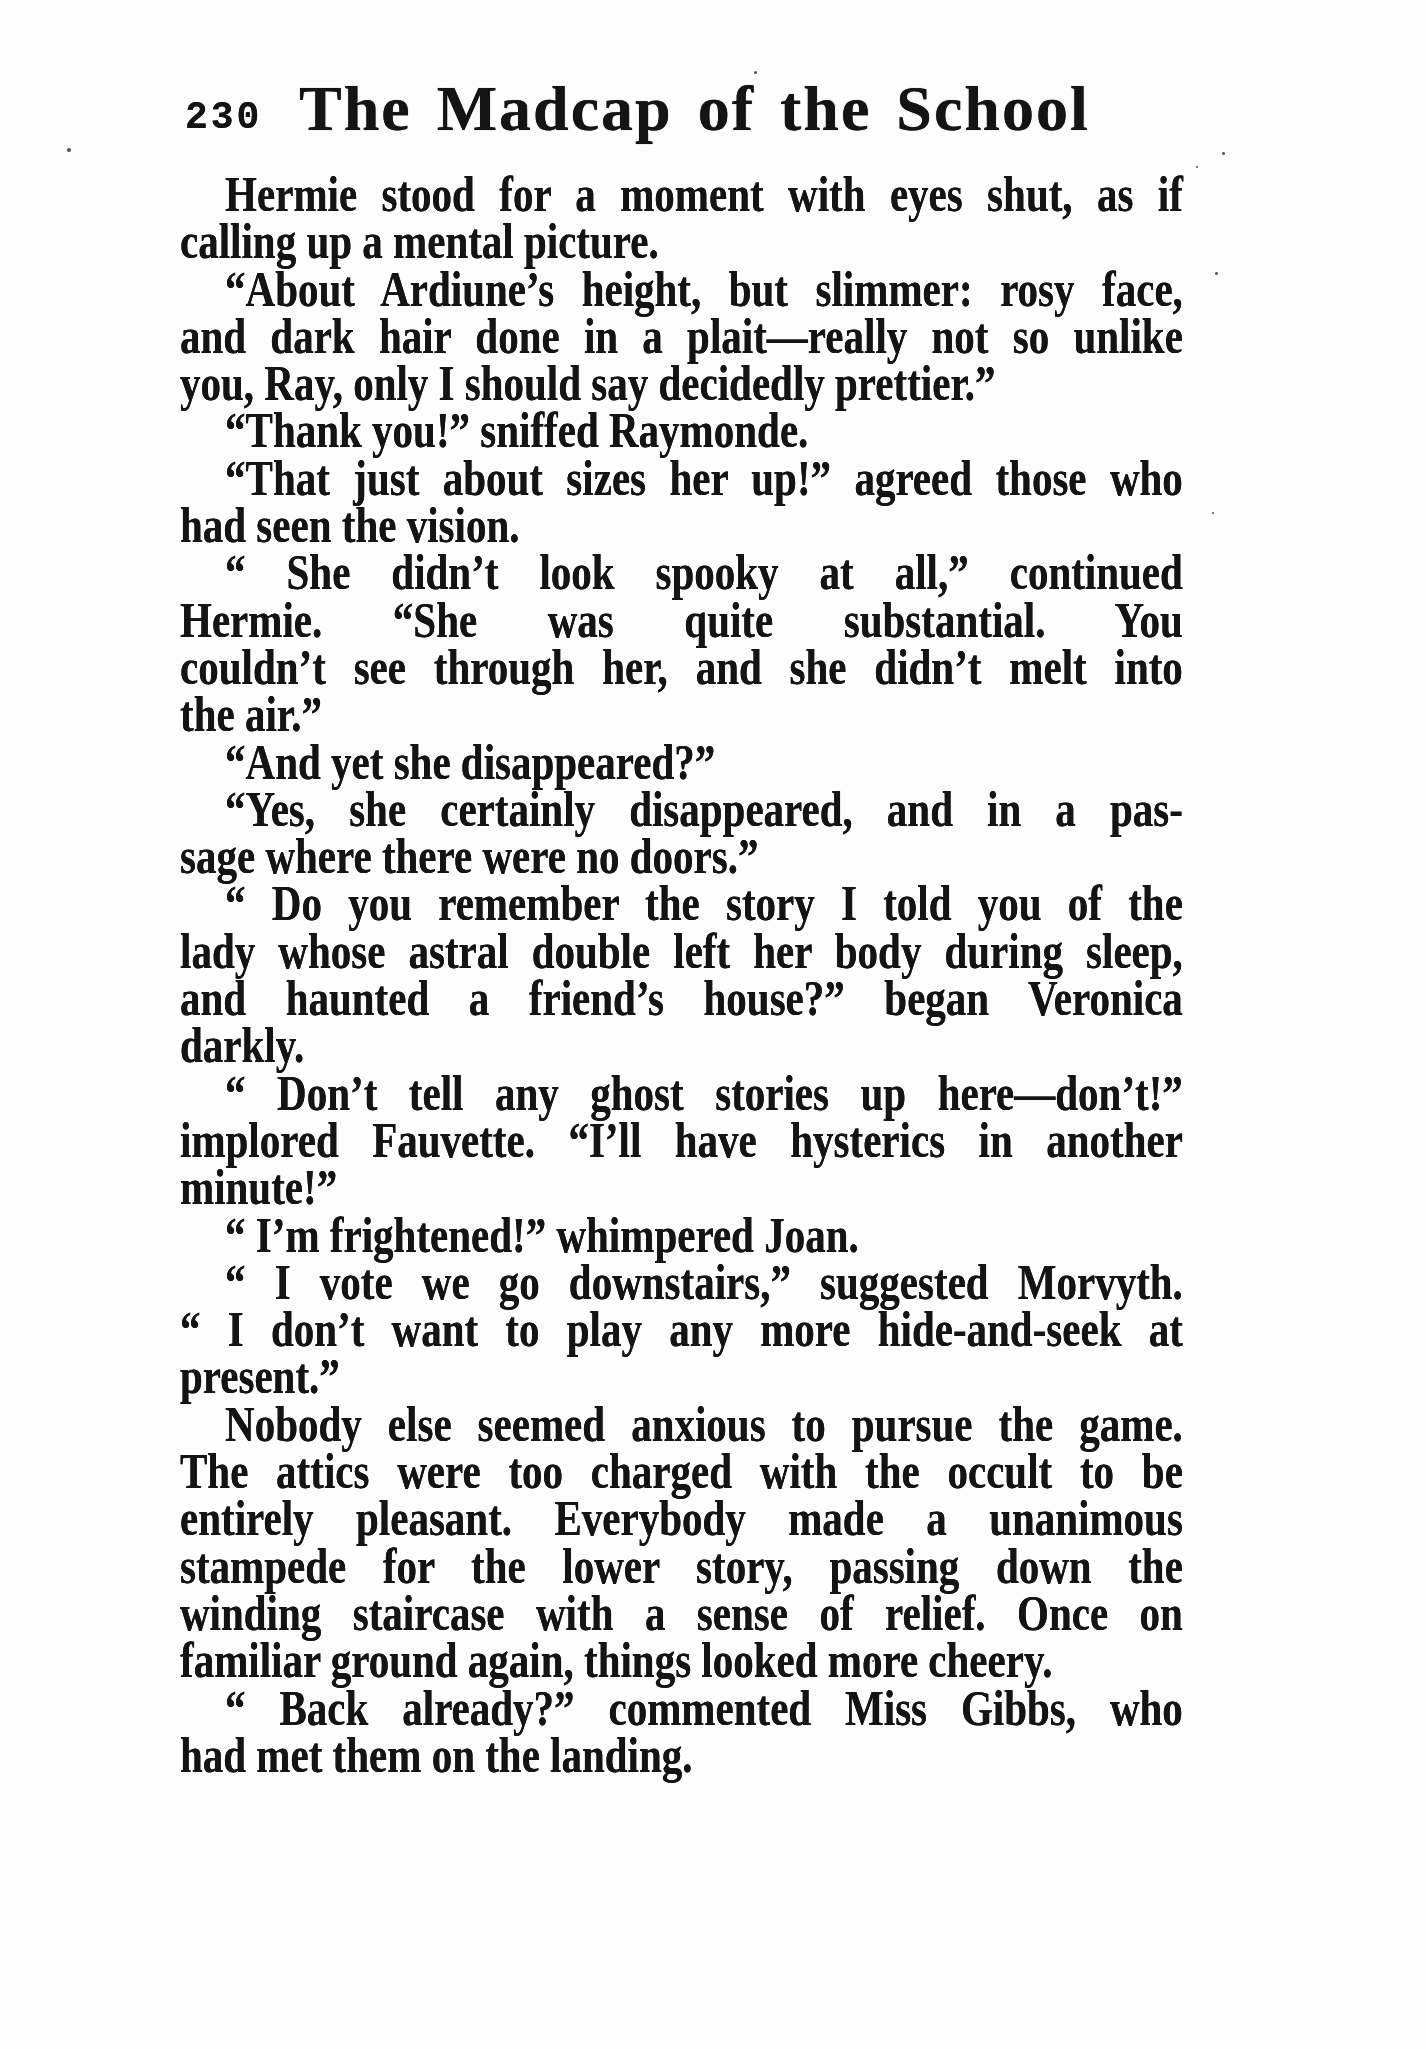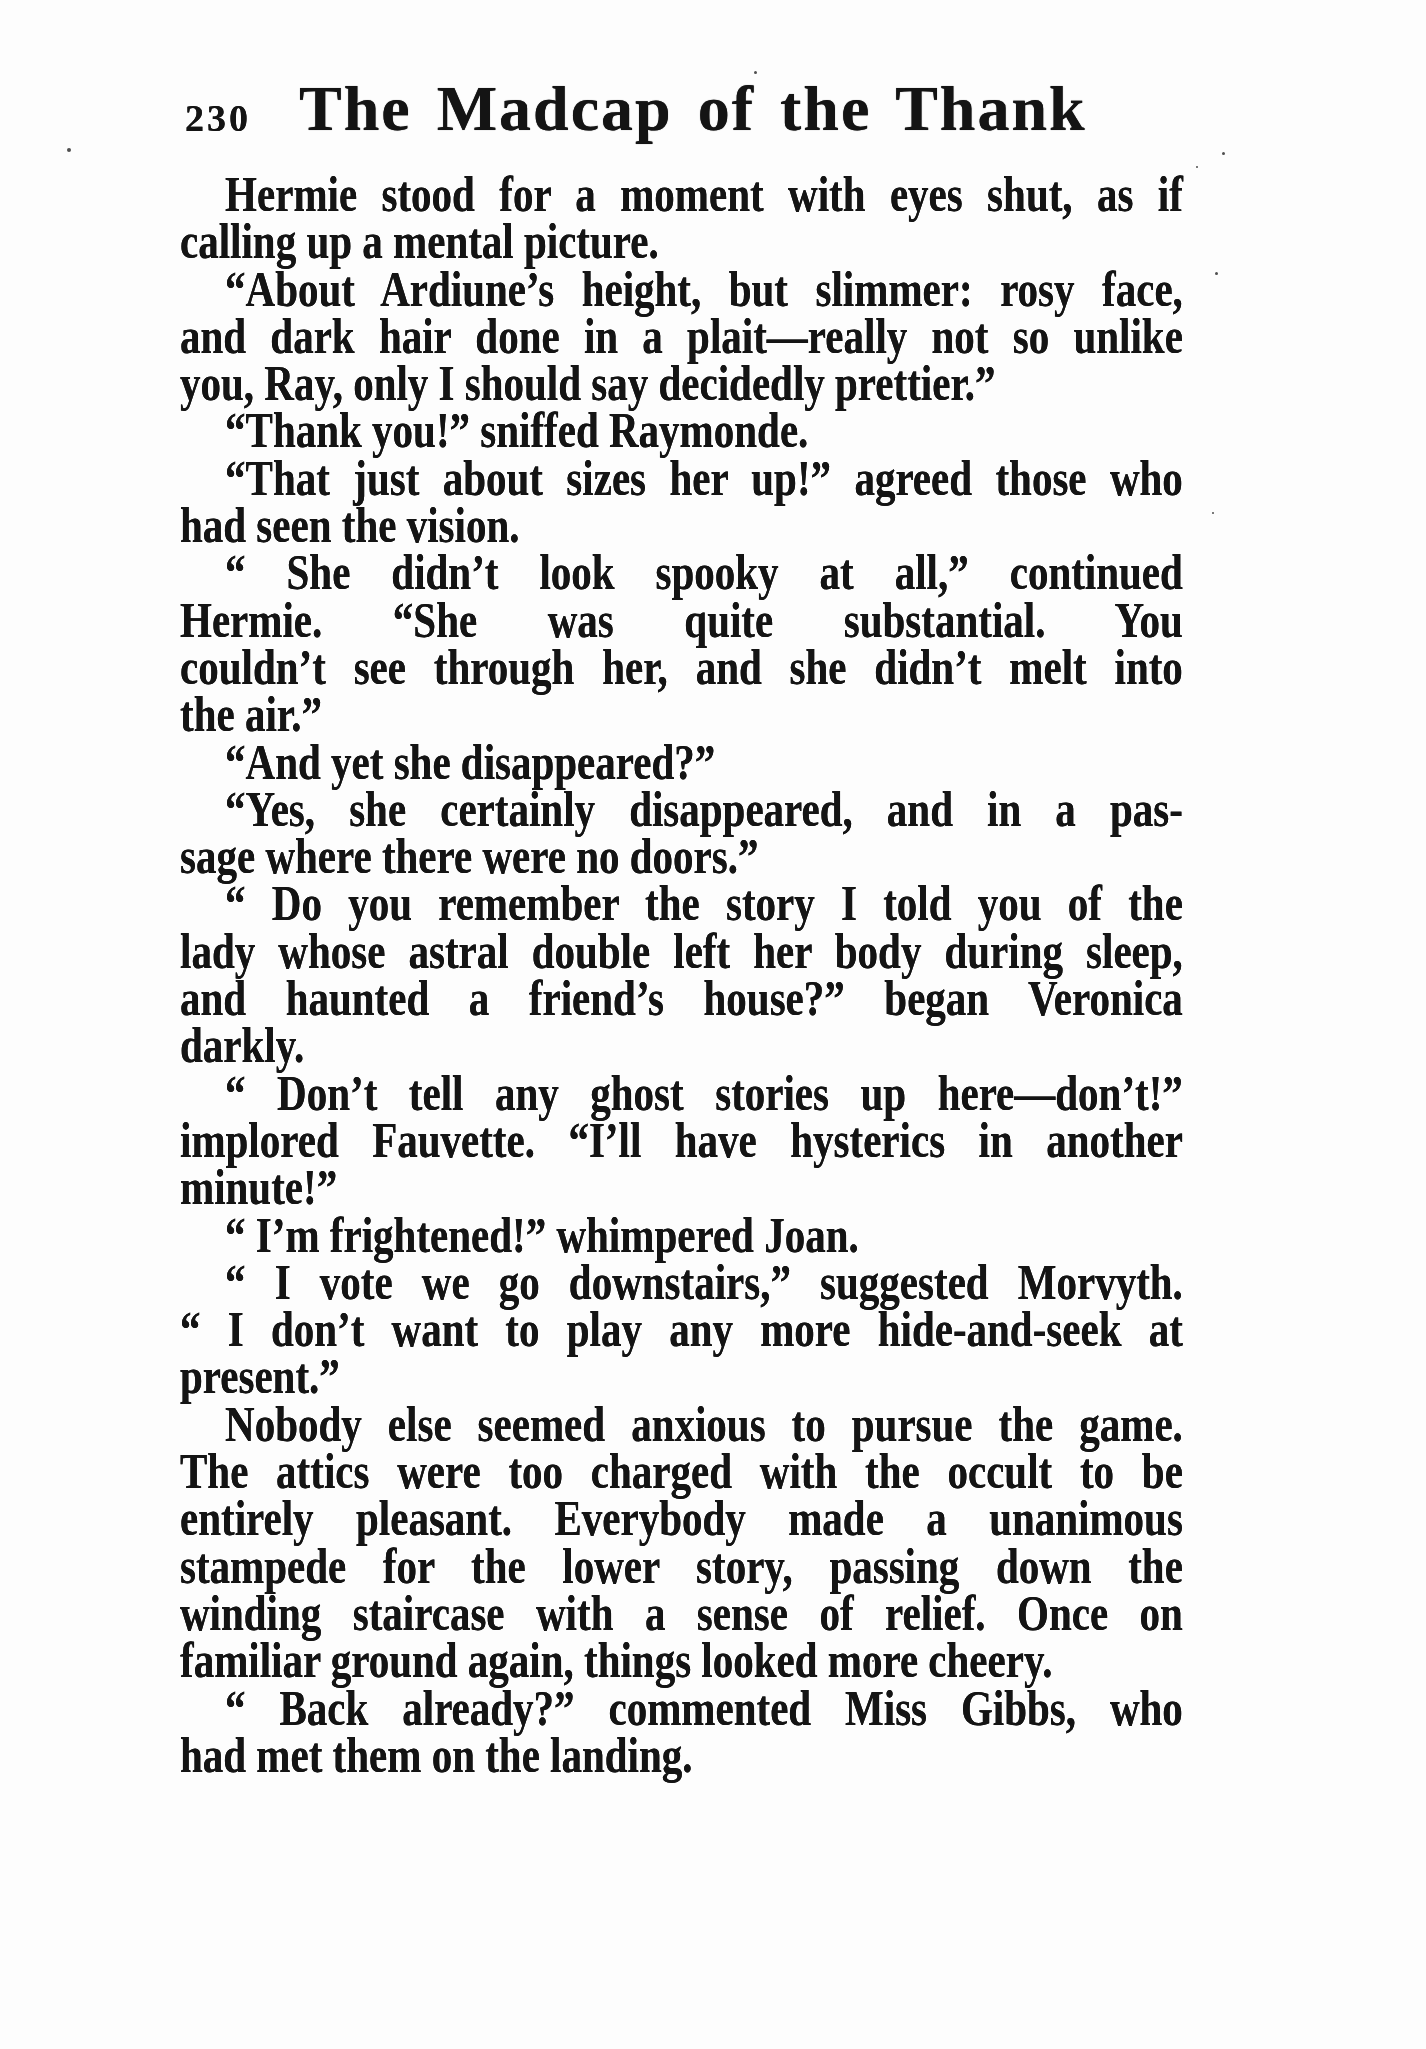--- a/index.html
+++ b/index.html
@@ -21,20 +21,21 @@
   }
   
   .pagenum{
     position:absolute;
     left:185px;top:99px;
     font-size:38px;line-height:38px;
     font-weight:700;
     letter-spacing:3px;
     color:var(--ink);
     text-shadow:0 0 0.6px currentColor;
+    font-family:Liberation Mono, monospace;
   }
   .title{
     position:absolute;
     left:299px;top:77px;
     font-size:64px;line-height:64px;
     font-weight:700;
     letter-spacing:2px;
     word-spacing:7px;
     white-space:nowrap;
     color:var(--ink);
@@ -69,21 +70,21 @@
     border-radius:50%;
     opacity:.75;
   }
 </style>
 </head>
 <body>
 
 <div class="page">
   <div>
     <span class="pagenum">230</span>
-    <span class="title">The Madcap of the Thank</span>
+    <span class="title">The Madcap of the School</span>
   </div>
 
   <div class="textblock" id="textblock">
       <div class="line indent">Hermie stood for a moment with eyes shut, as if</div>
       <div class="line last">calling up a mental picture.</div>
       <div class="line indent">“About Ardiune’s height, but slimmer: rosy face,</div>
       <div class="line">and dark hair done in a plait—really not so unlike</div>
       <div class="line last">you, Ray, only I should say decidedly prettier.”</div>
       <div class="line indent last">“Thank you!” sniffed Raymonde.</div>
       <div class="line indent">“That just about sizes her up!” agreed those who</div>

